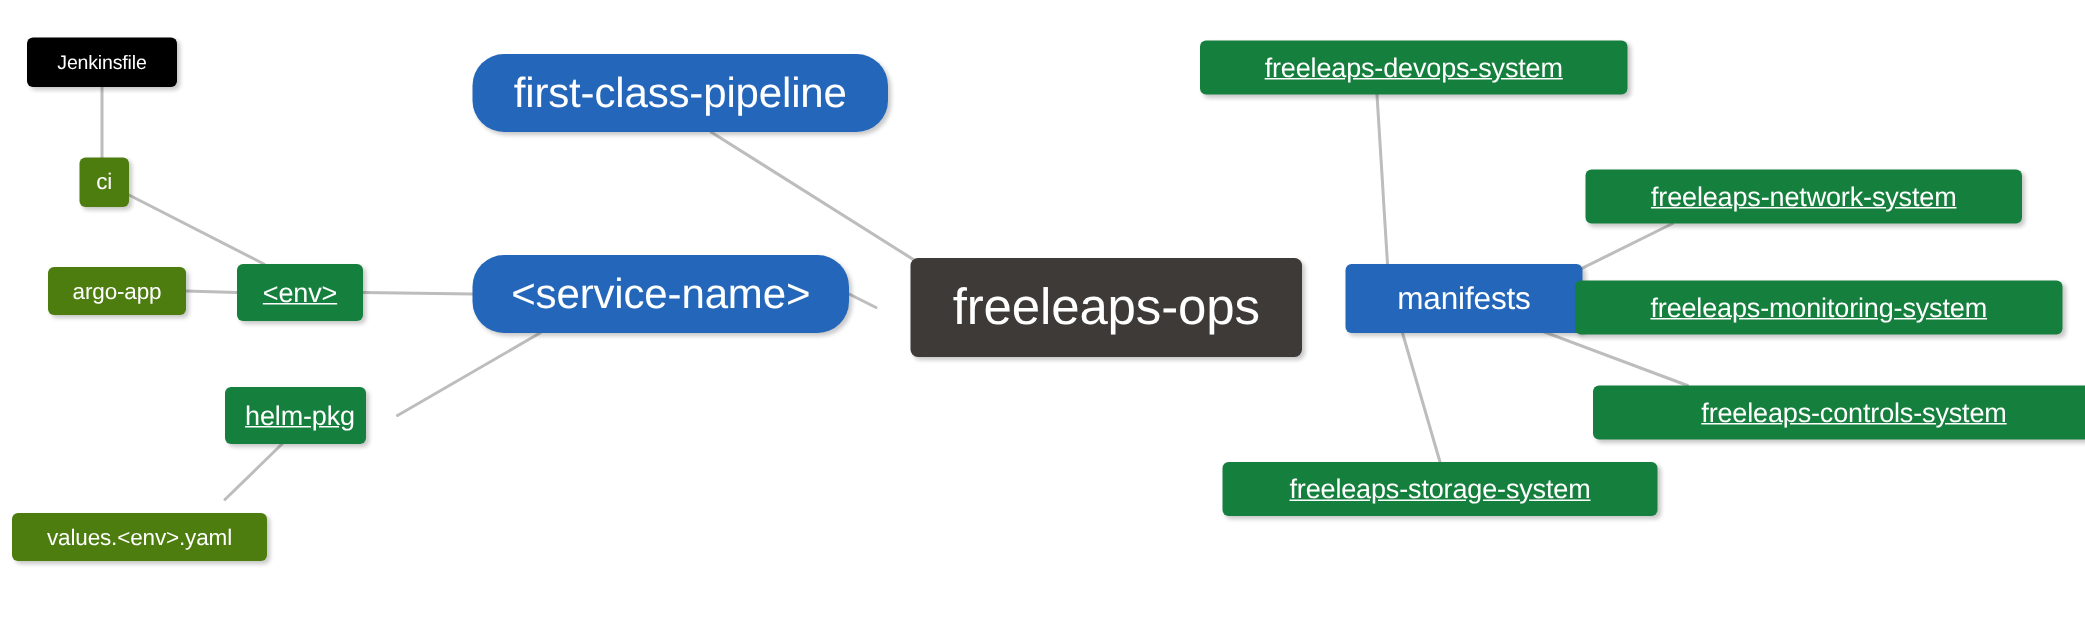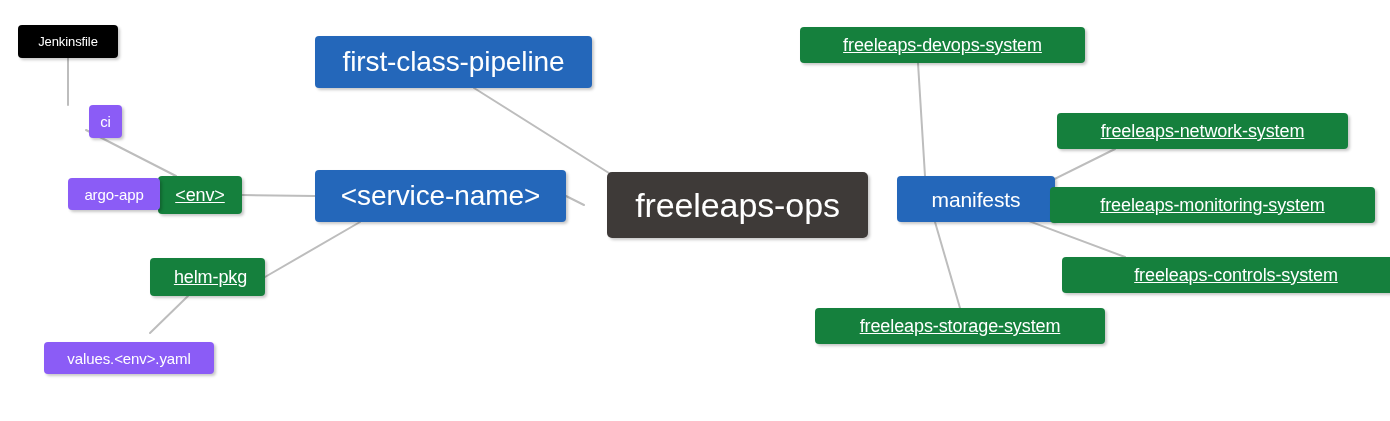--- a/index.html
+++ b/index.html
@@ -51,24 +51,23 @@
     background: #2467ba;
   }
   .mm-node.green {
     background: #15803d;
     text-decoration: underline;
   }
   .mm-node.orange {
     background: #000000;
   }
   .mm-node.red {
-    background: #8b5cf6;
-    margin-left: 36px;
+    background: #4d7c0f;
   }
-  .lvl1 { font-size: 28px; }
+  .lvl1 { font-size: 28px; border-radius: 21px; }
   .lvl2 { font-size: 21px; margin-left: 45px; }
   .lvl3 { font-size: 18px; }
   .lvl4 { font-size: 15px; }
   .lvl5 { font-size: 13px; }
 </style>
 </head>
 <body>
 
 <div id="mindmap-canvas">
   <svg id="edge-layer" viewBox="0 0 1390 421">
@@ -86,21 +85,21 @@
       <line x1="1010" y1="205" x2="1050" y2="205" stroke="#bdbdbd" stroke-width="2" stroke-linecap="round"></line>
       <line x1="1010" y1="214" x2="1125" y2="257" stroke="#bdbdbd" stroke-width="2" stroke-linecap="round"></line>
       <line x1="935" y1="222" x2="960" y2="308" stroke="#bdbdbd" stroke-width="2" stroke-linecap="round"></line>
     </svg>
   <div id="node-layer">
       <div class="mm-node root root" style="left: 584px; top: 172px; width: 261px; height: 66px;">freeleaps-ops</div>
       <div class="mm-node blue lvl1" style="left: 315px; top: 170px; width: 251px; height: 52px;">&lt;service-name&gt;</div>
       <div class="mm-node blue lvl1" style="left: 315px; top: 36px; width: 277px; height: 52px;">first-class-pipeline</div>
       <div class="mm-node blue lvl2" style="left: 852px; top: 176px; width: 158px; height: 46px;">manifests</div>
       <div class="mm-node green lvl3" style="left: 158px; top: 176px; width: 84px; height: 38px;">&lt;env&gt;</div>
-      <div class="mm-node green lvl3" style="left: 150px; top: 258px; width: 115px; height: 38px; padding-left: 16px;">helm-pkg</div>
+      <div class="mm-node green lvl3" style="left: 150px; top: 258px; width: 94px; height: 38px; padding-left: 16px;">helm-pkg</div>
       <div class="mm-node red lvl4" style="left: 53px; top: 105px; width: 33px; height: 33px;">ci</div>
       <div class="mm-node red lvl4" style="left: 32px; top: 178px; width: 92px; height: 32px;">argo-app</div>
       <div class="mm-node orange lvl5" style="left: 18px; top: 25px; width: 100px; height: 33px;">Jenkinsfile</div>
       <div class="mm-node red lvl4" style="left: 8px; top: 342px; width: 170px; height: 32px;">values.&lt;env&gt;.yaml</div>
       <div class="mm-node green lvl3" style="left: 800px; top: 27px; width: 285px; height: 36px;">freeleaps-devops-system</div>
       <div class="mm-node green lvl3" style="left: 1057px; top: 113px; width: 291px; height: 36px;">freeleaps-network-system</div>
       <div class="mm-node green lvl3" style="left: 1050px; top: 187px; width: 325px; height: 36px;">freeleaps-monitoring-system</div>
       <div class="mm-node green lvl3" style="left: 1062px; top: 257px; width: 348px; height: 36px;">freeleaps-controls-system</div>
       <div class="mm-node green lvl3" style="left: 815px; top: 308px; width: 290px; height: 36px;">freeleaps-storage-system</div>
     </div>

